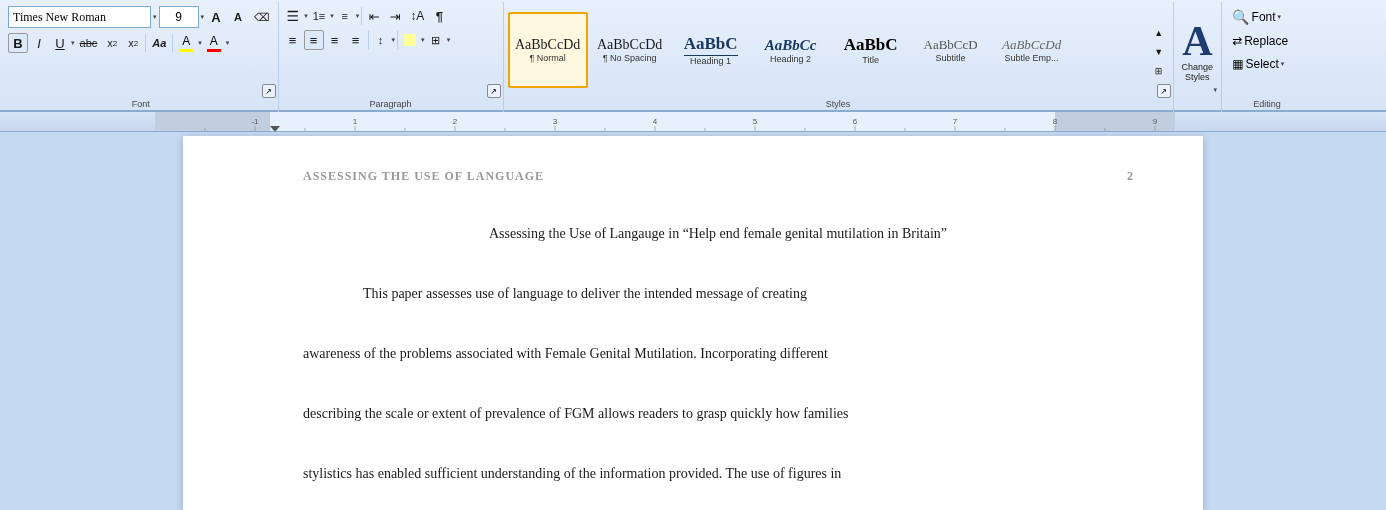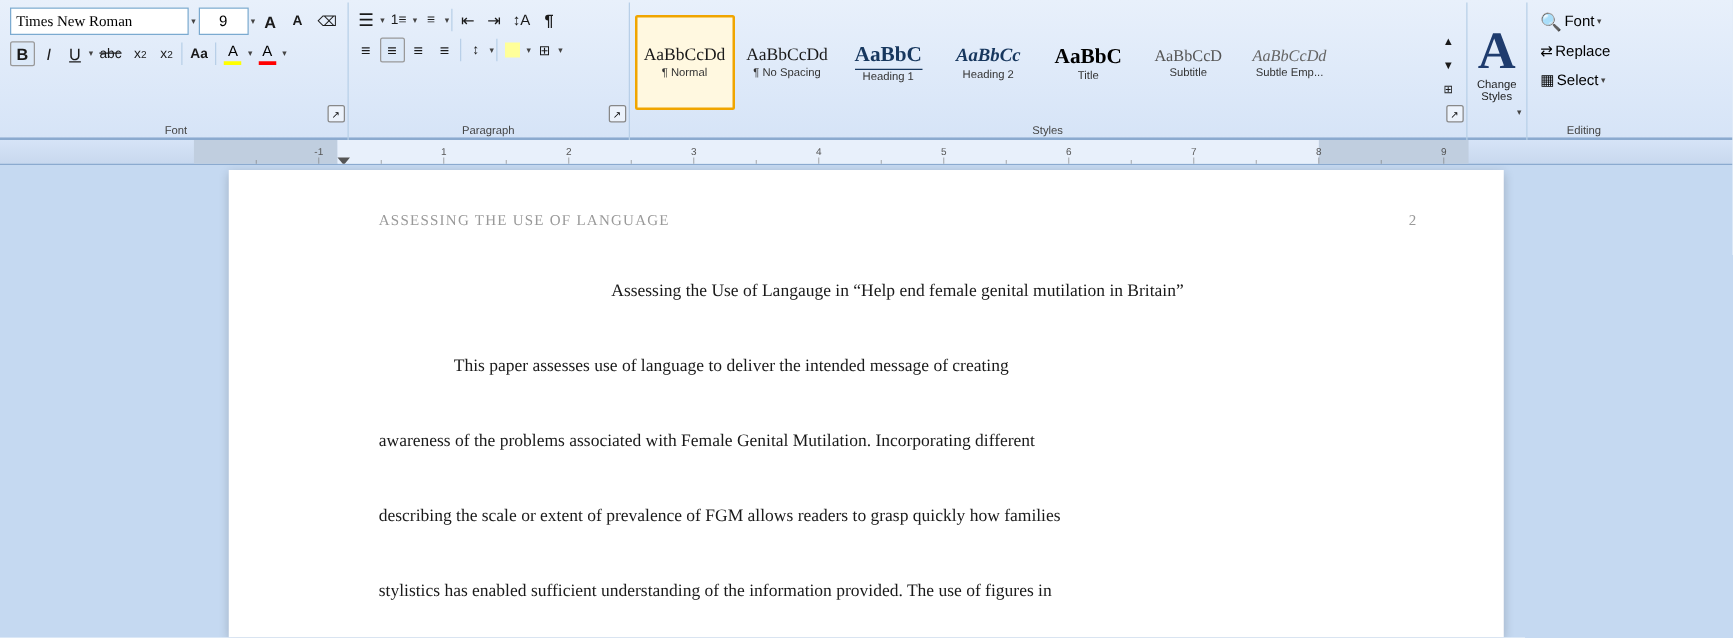--- a/index.html
+++ b/index.html
@@ -150,20 +150,21 @@
       line-height: 1.8;
     }
 
     .page-header {
       display: flex;
       justify-content: space-between;
       align-items: flex-start;
       margin-bottom: 10px;
       color: #888;
       font-size: 12px;
+      font-weight: bold;
     }
     .page-title-running {
       letter-spacing: 1px;
       font-size: 12px;
       color: #999;
       font-family: 'Times New Roman', serif;
     }
     .page-number {
       font-size: 12px;
       color: #999;
@@ -246,21 +247,21 @@
 
     <div style="display:flex; align-items:center; gap:1px; margin-top:2px;">
       <button class="ribbon-btn btn-bold" style="font-weight:bold; font-size:13px; border:1px solid #999; background:#dce9f8;">B</button>
       <button class="ribbon-btn btn-italic" style="font-style:italic; font-size:13px;">I</button>
       <button class="ribbon-btn btn-underline" style="text-decoration:underline; font-size:13px;">U</button>
       <span class="tiny-arrow">▾</span>
       <button class="ribbon-btn btn-strike" style="text-decoration:line-through; font-size:11px;">abc</button>
       <button class="ribbon-btn" style="font-size:11px;">x<sub style="font-size:8px;">2</sub></button>
       <button class="ribbon-btn" style="font-size:11px;">x<sup style="font-size:8px;">2</sup></button>
       <div class="divider-h"></div>
-      <button class="ribbon-btn" style="font-size:11px; font-weight:bold;">Aa</button>
+      <button class="ribbon-btn" style="font-size:11px; font-weight:bold;font-style:italic;">Aa</button>
       <div class="divider-h"></div>
       <div class="color-btn" style="cursor:pointer; padding:1px 3px; border:1px solid transparent; border-radius:2px;">
         <span style="font-size:12px;">A</span>
         <div class="color-underline" style="background:#ffff00;"></div>
       </div>
       <span class="tiny-arrow">▾</span>
       <div class="color-btn" style="cursor:pointer; padding:1px 3px; border:1px solid transparent; border-radius:2px;">
         <span style="font-size:12px;">A</span>
         <div class="color-underline" style="background:#ff0000;"></div>
       </div>

